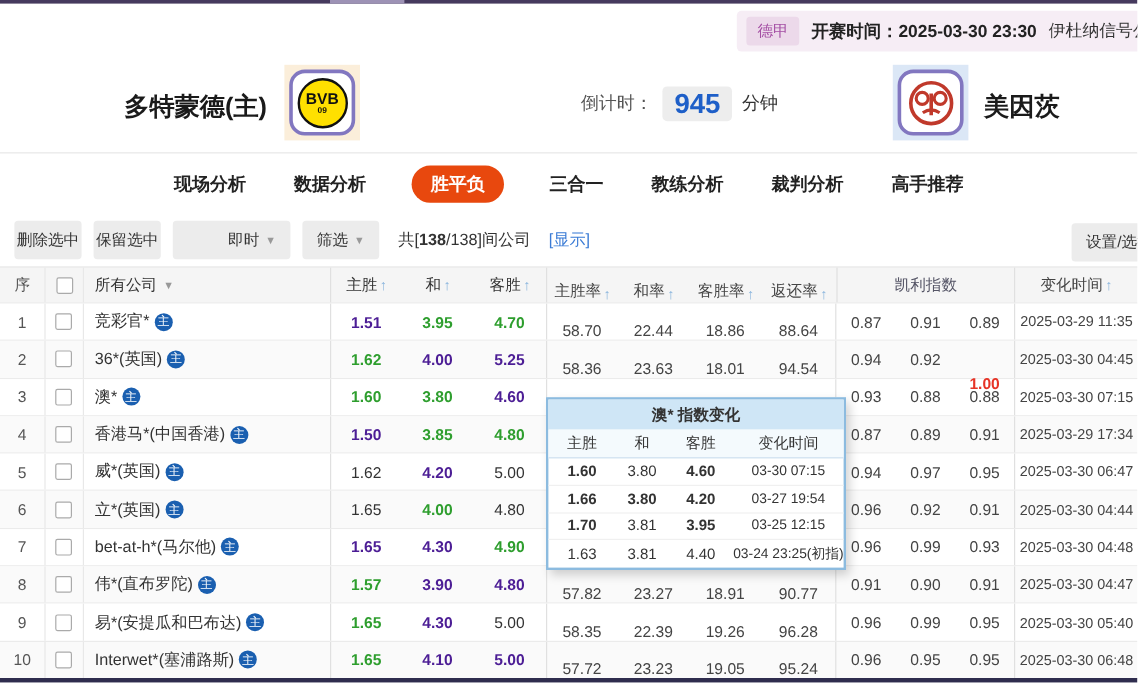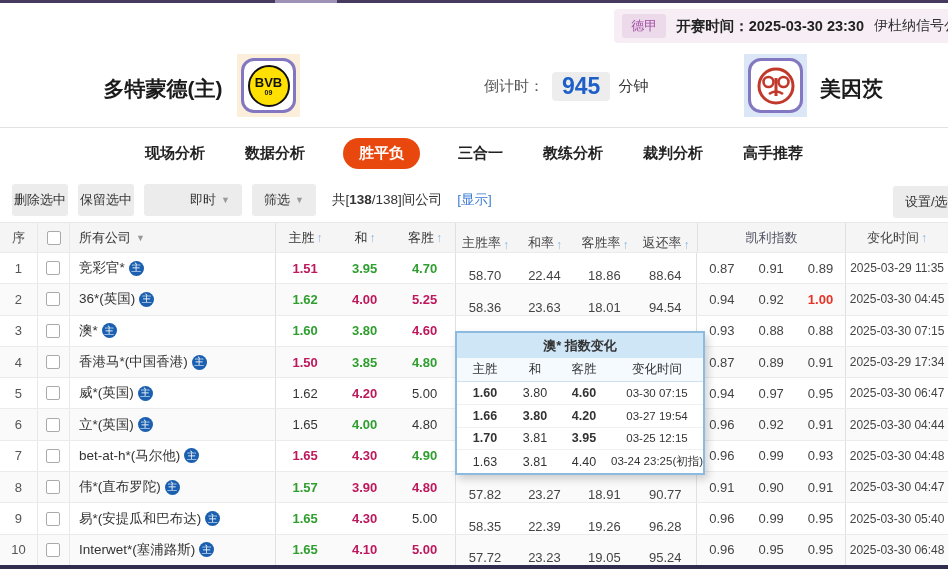--- a/index.html
+++ b/index.html
@@ -67,24 +67,24 @@
   .c-rate.first { border-left:1px solid #e0e0e0; }
   .c-rate.last { width:62px; }
   .c-kelly { width:49.3px; color:#444; }
   .kgroup { display:flex; height:100%; border-left:1px solid #e0e0e0; }
   .c-time { width:103px; color:#444; font-size:12px; border-left:1px solid #e0e0e0; justify-content:center; white-space:nowrap; }
   .thead .cell { font-size:13px; }
   .sort-arrow { color:#8ab5dd; font-weight:bold; font-size:12px; margin-left:2px; }
   .hdr-caret { color:#999; font-size:9px; margin-left:5px; }
   .checkbox { width:14px; height:14px; border:1px solid #aaa; border-radius:2px; background:#fff; }
   .badge { display:inline-flex; align-items:center; justify-content:center; width:15px; height:15px; border-radius:50%; background:#1a5fb0; color:#fff; font-size:10px; margin-left:4px; flex:none; }
-  .red { color:#be185d; font-weight:bold; }
+  .red { color:#4c1d95; font-weight:bold; }
   .green { color:#2e9e2e; font-weight:bold; }
   .plain { color:#333; font-weight:normal; }
-  .kred { color:#e63326; font-weight:bold; }
+  .kred { color:#e63326; font-weight:bold;margin-top:20px; }
 
   
   .popup { position:absolute; left:455px; top:331px; width:250px; background:#fff; border:2px solid #8cbbdf; box-shadow:3px 4px 8px rgba(0,0,0,.18); z-index:8; }
   .popup-title { height:25px; background:#cfe6f6; display:flex; align-items:center; justify-content:center; font-size:13px; font-weight:bold; color:#333; }
   .popup-cols { height:24px; display:flex; align-items:center; border-bottom:1px solid #cfe0ef; background:#f4fafd; }
   .popup-cols span { font-size:12.5px; color:#333; }
   .pc1{width:56px;text-align:center;} .pc2{width:44px;text-align:center;} .pc3{width:54px;text-align:center;} .pc4{width:92px;text-align:center;}
   .popup-row { height:22.8px; display:flex; align-items:center; font-size:12.5px; border-bottom:1px solid #f0f0f0; }
   .popup-row:last-child { border-bottom:none; }
   .popup-row .pv { text-align:center; color:#333; }

